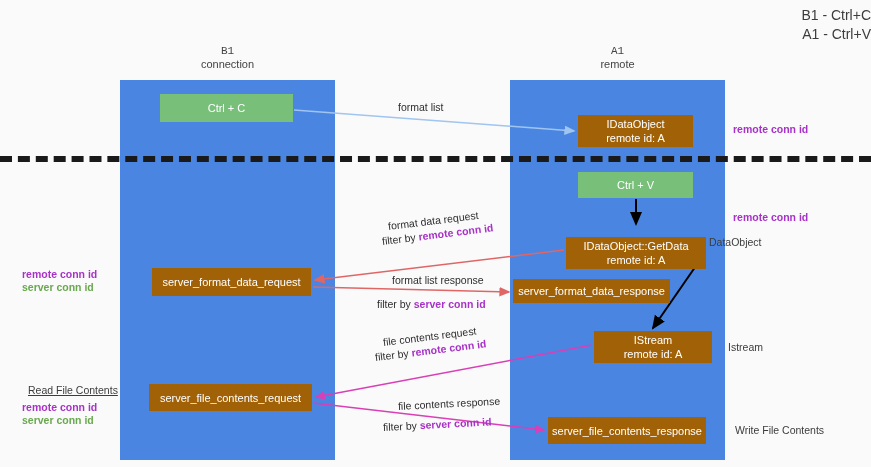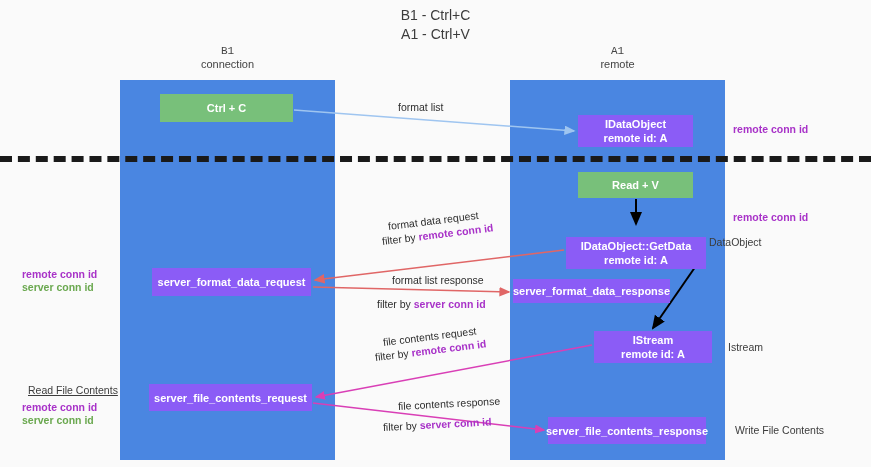--- a/index.html
+++ b/index.html
@@ -24,43 +24,42 @@
     width:215px;
   }
   #head-b1{left:120px;top:45px;}
   #head-a1{left:510px;top:45px;}
   .lane-head .l1{display:block;font-family:Liberation Mono, monospace;}
   .lane-head .l2{display:block;}
 
   
   #title{
     position:absolute;left:0;top:6px;width:871px;
-    text-align:center;font-size:14px;color:#3c3c3c;line-height:19px;
+    text-align:right;font-size:14px;color:#3c3c3c;line-height:19px;
   }
   #title span{display:block;}
 
   
   #separator{
     position:absolute;left:0px;top:156px;width:871px;height:0;
     border-top:6px dashed #1a1a1a;
   }
 
   
   .node{
     position:absolute;
     display:flex;flex-direction:column;
     align-items:center;justify-content:center;
     color:#ffffff;font-size:11px;line-height:14px;
     text-align:center;box-sizing:border-box;
     padding:2px 8px;
-    font-weight:bold;
   }
   .node .sub{display:block;}
   .green{background:#78c07a;}
-  .orange{background:#8b5cf6;}
+  .orange{background:#a16207;}
 
   #n-ctrlc{left:160px;top:94px;width:133px;height:28px;}
   #n-idataobject{left:578px;top:115px;width:115px;height:32px;}
   #n-ctrlv{left:578px;top:172px;width:115px;height:26px;}
   #n-getdata{left:566px;top:237px;width:140px;height:32px;}
   #n-sfdreq{left:152px;top:268px;width:159px;height:28px;}
   #n-sfdresp{left:513px;top:279px;width:157px;height:24px;}
   #n-istream{left:594px;top:331px;width:118px;height:32px;}
   #n-sfcreq{left:149px;top:384px;width:163px;height:27px;}
   #n-sfcresp{left:548px;top:417px;width:158px;height:27px;}
@@ -160,21 +159,21 @@
   <div id="n-ctrlc" class="node green">
     <span>Ctrl + C</span>
   </div>
 
   <div id="n-idataobject" class="node orange">
     <span>IDataObject</span>
     <span class="sub">remote id: A</span>
   </div>
 
   <div id="n-ctrlv" class="node green">
-    <span>Read + V</span>
+    <span>Ctrl + V</span>
   </div>
 
   <div id="n-getdata" class="node orange">
     <span>IDataObject::GetData</span>
     <span class="sub">remote id: A</span>
   </div>
 
   <div id="n-sfdreq" class="node orange">
     <span>server_format_data_request</span>
   </div>

